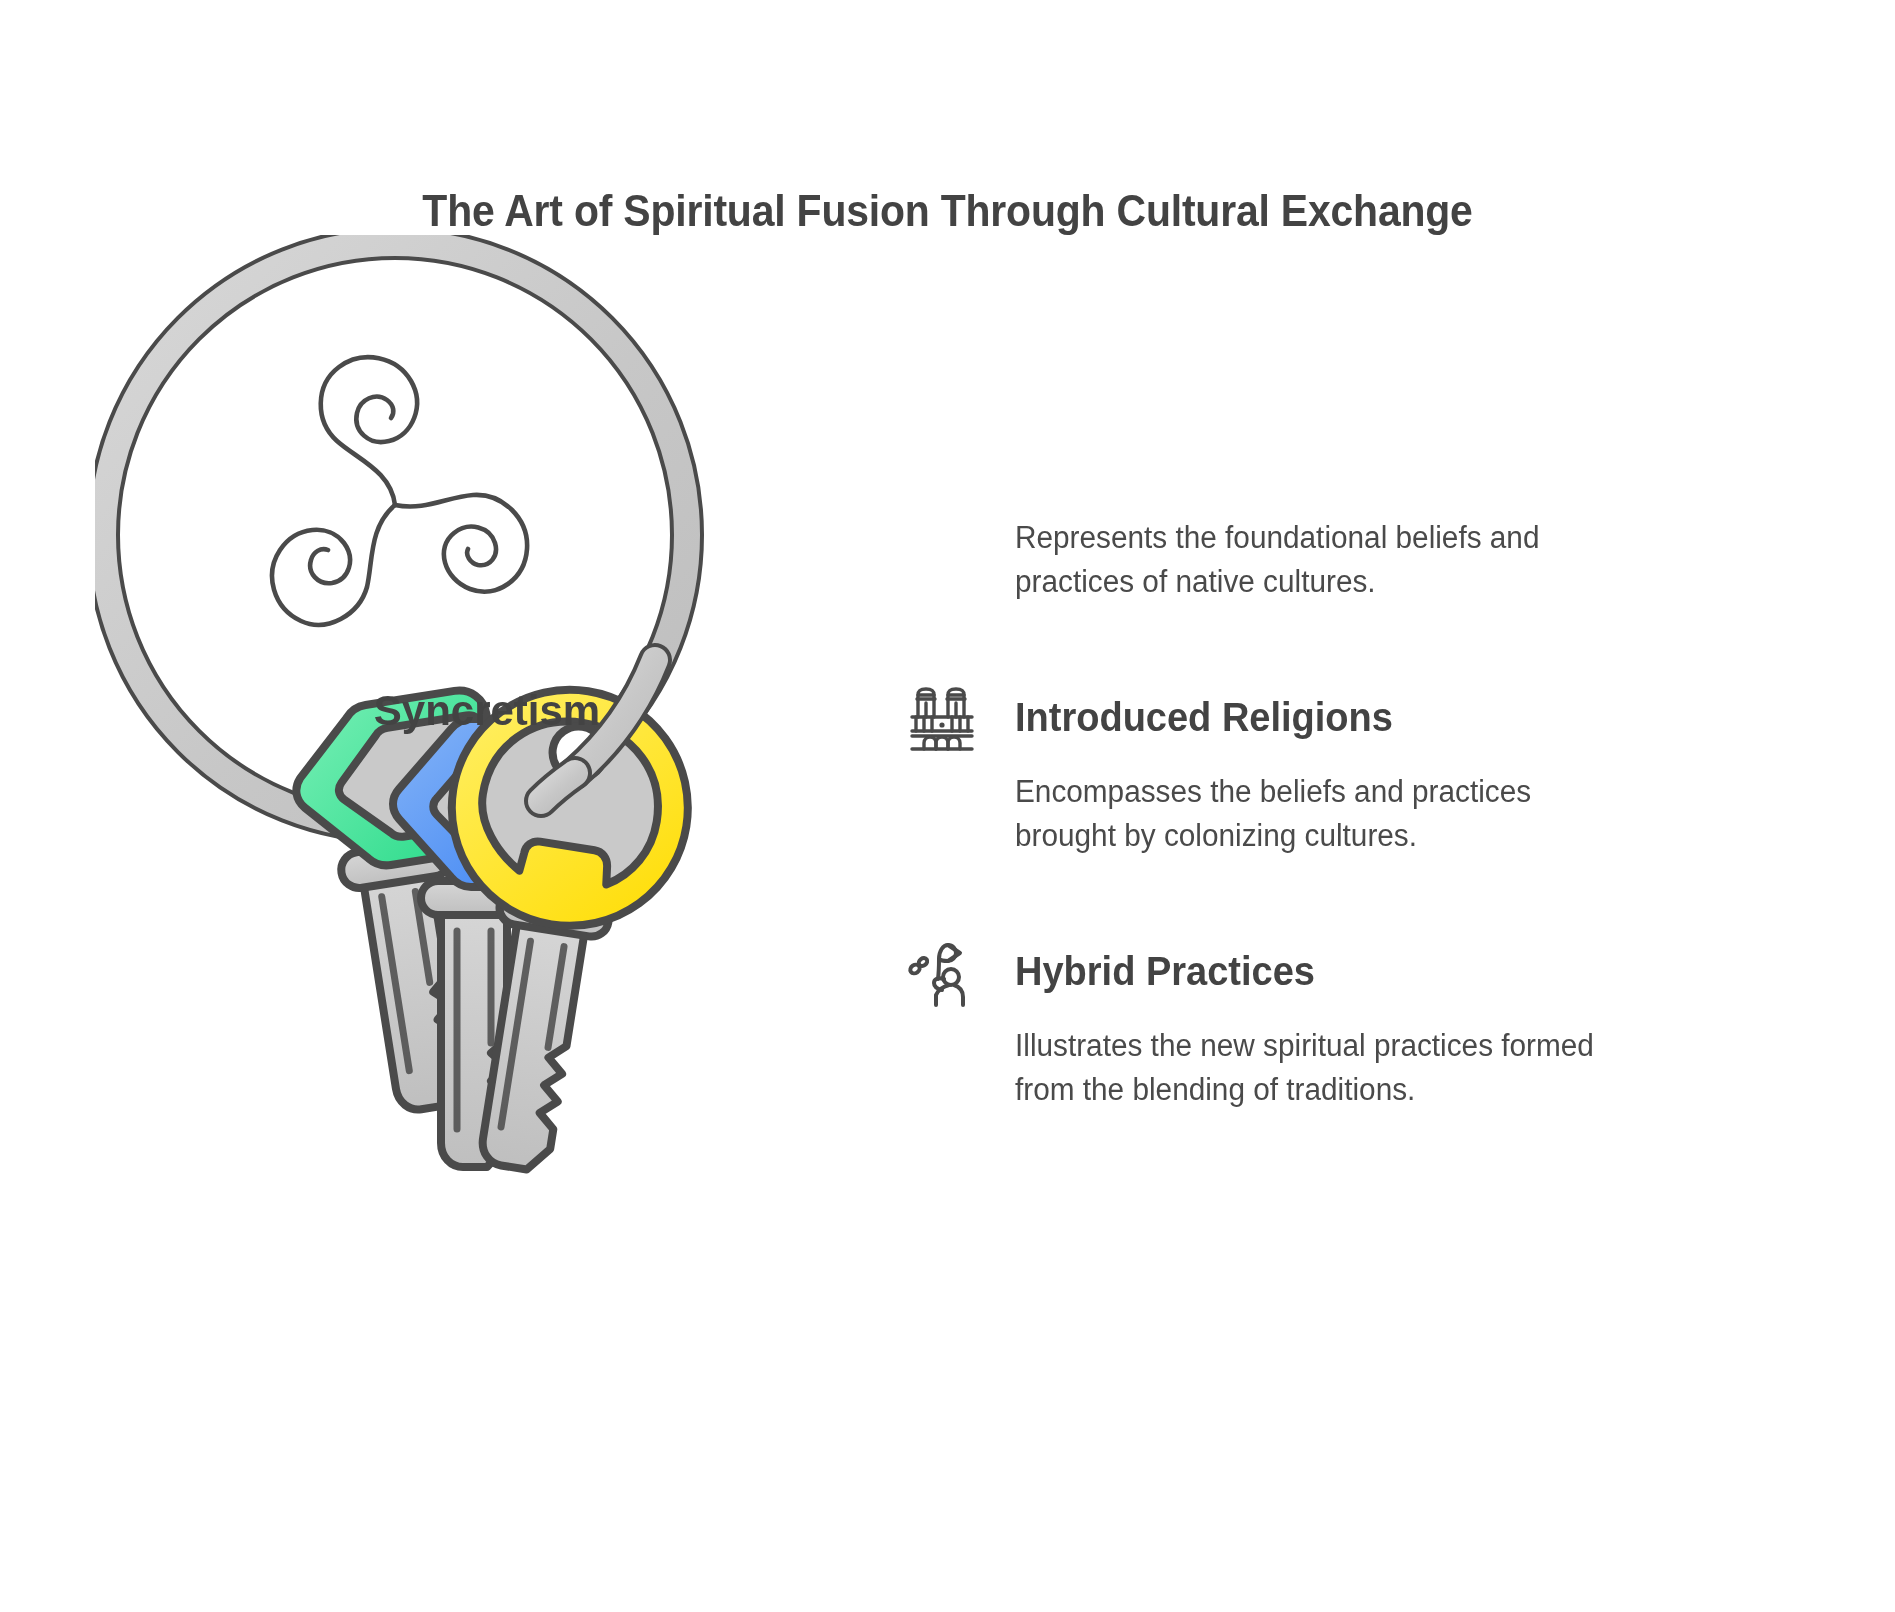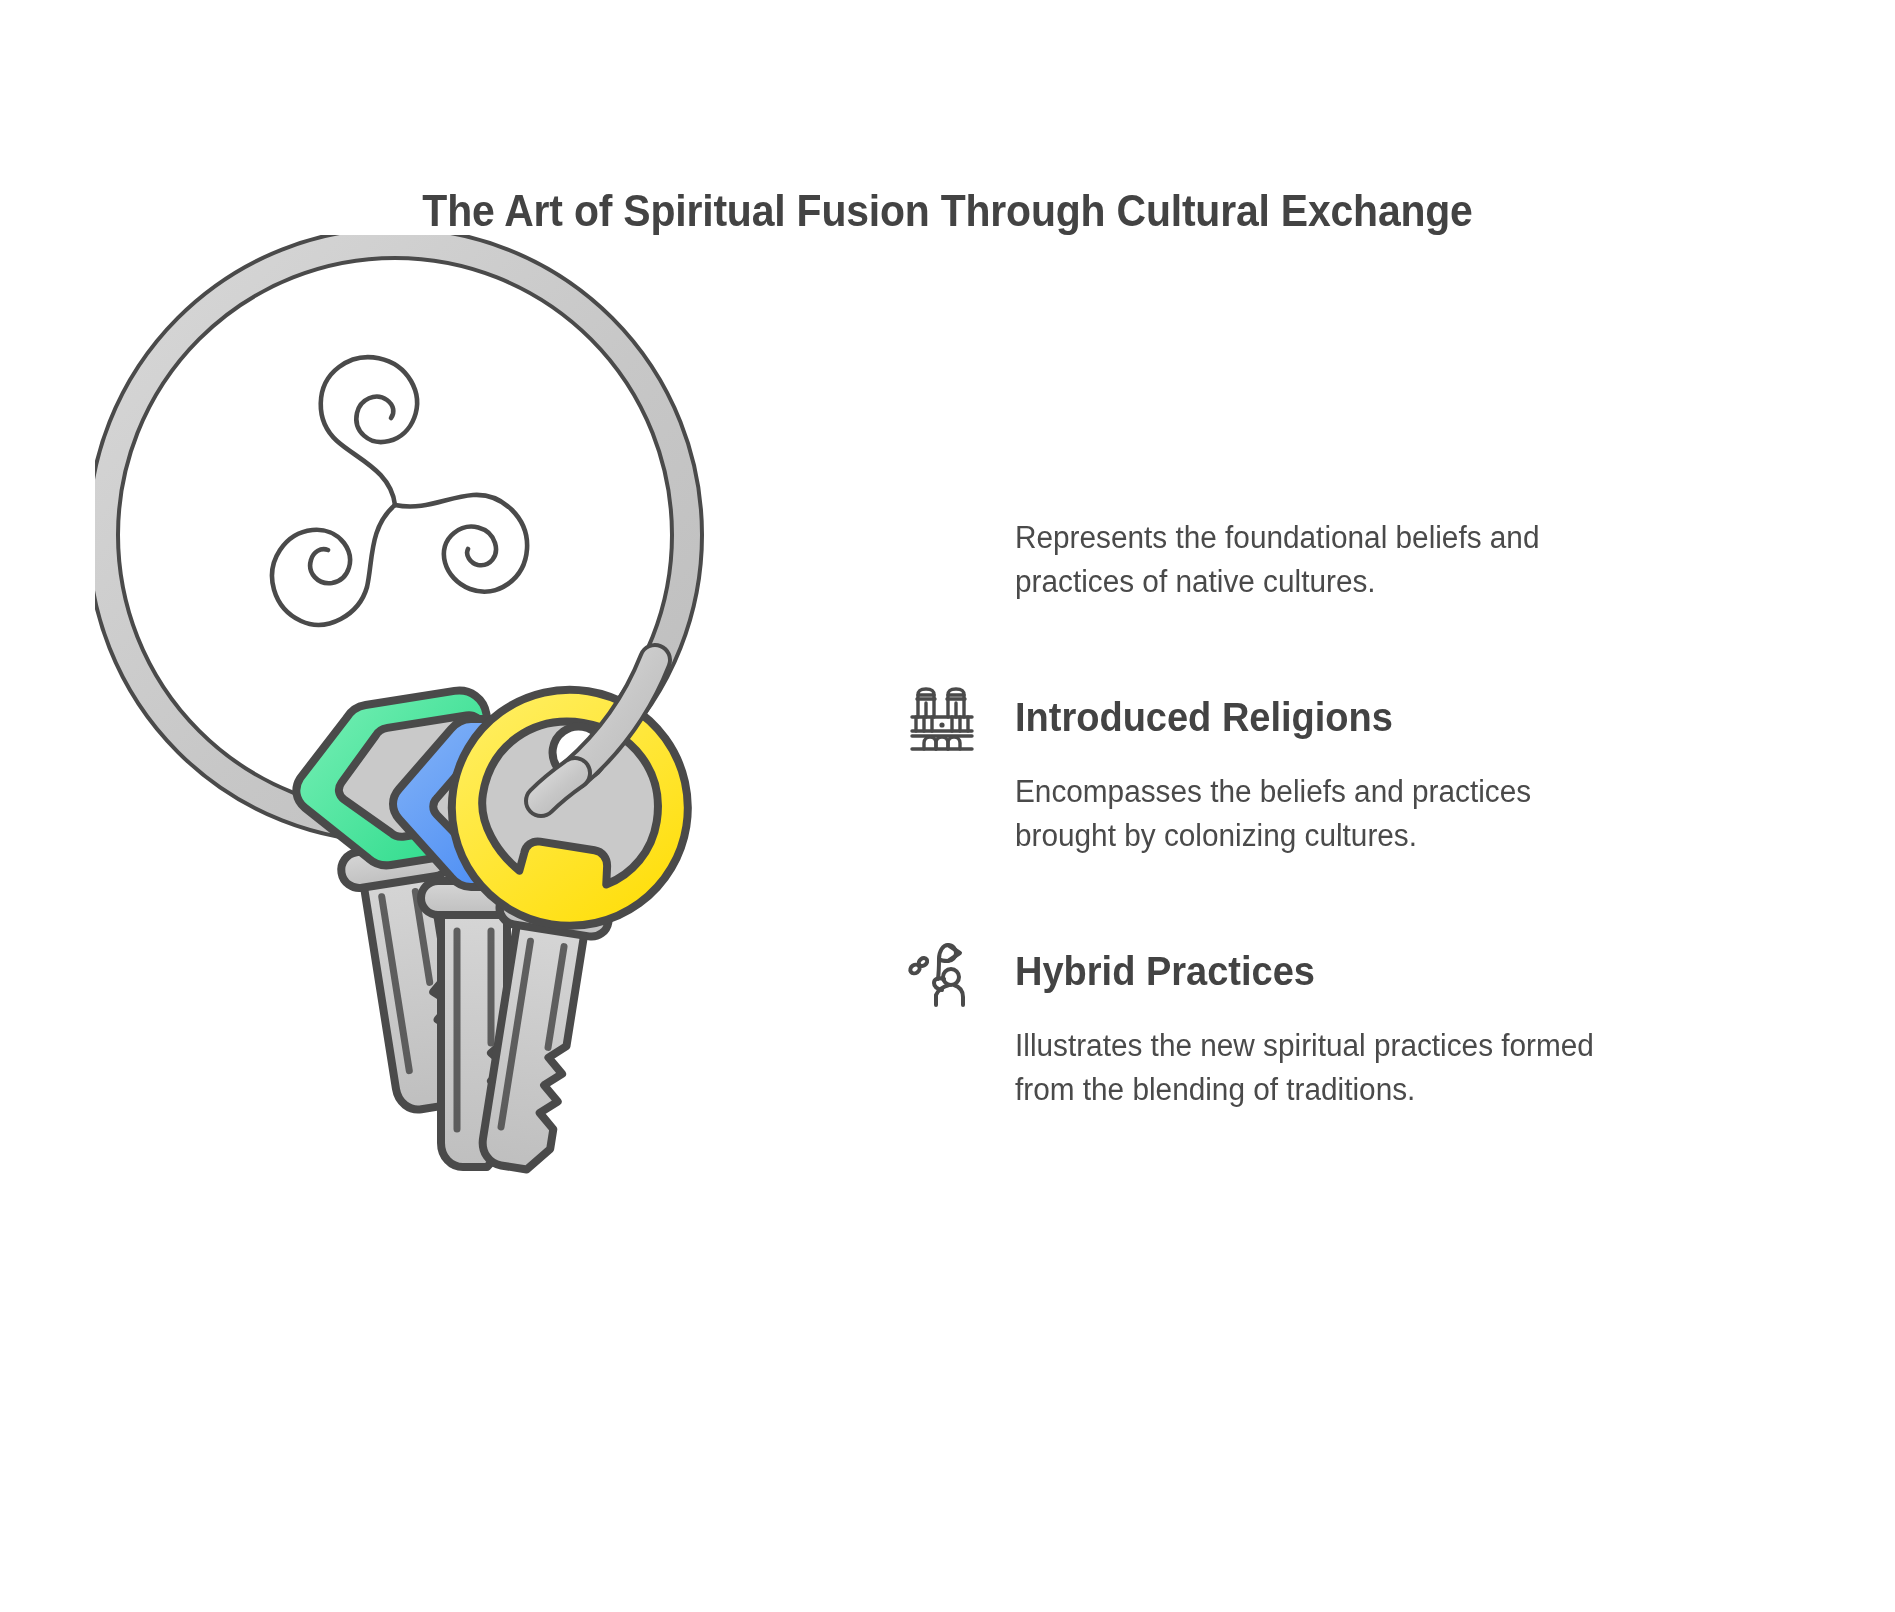--- a/index.html
+++ b/index.html
@@ -239,20 +239,21 @@
 
       <g>
         <path d="M 560 425 A 292 292 0 0 1 480 538" fill="none" stroke="#4a4a4a" stroke-width="34" stroke-linecap="round"></path>
         <path d="M 560 425 A 292 292 0 0 1 480 538" fill="none" stroke="url(#ringGrad)" stroke-width="26" stroke-linecap="round"></path>
         <path d="M 480 538 C 460 552 452 560 446 566" fill="none" stroke="#4a4a4a" stroke-width="34" stroke-linecap="round"></path>
         <path d="M 480 538 C 460 552 452 560 446 566" fill="none" stroke="url(#ringGrad)" stroke-width="26" stroke-linecap="round"></path>
       </g>
     </svg>
 
     
+    <div class="ring-label">Syncretism</div>
   </div>
 
   <div class="features">
 
     <div class="feature">
       <div class="feature-desc">Represents the foundational beliefs and practices of native cultures.</div>
     </div>
 
     <div class="feature">
       <div class="feature-head">

